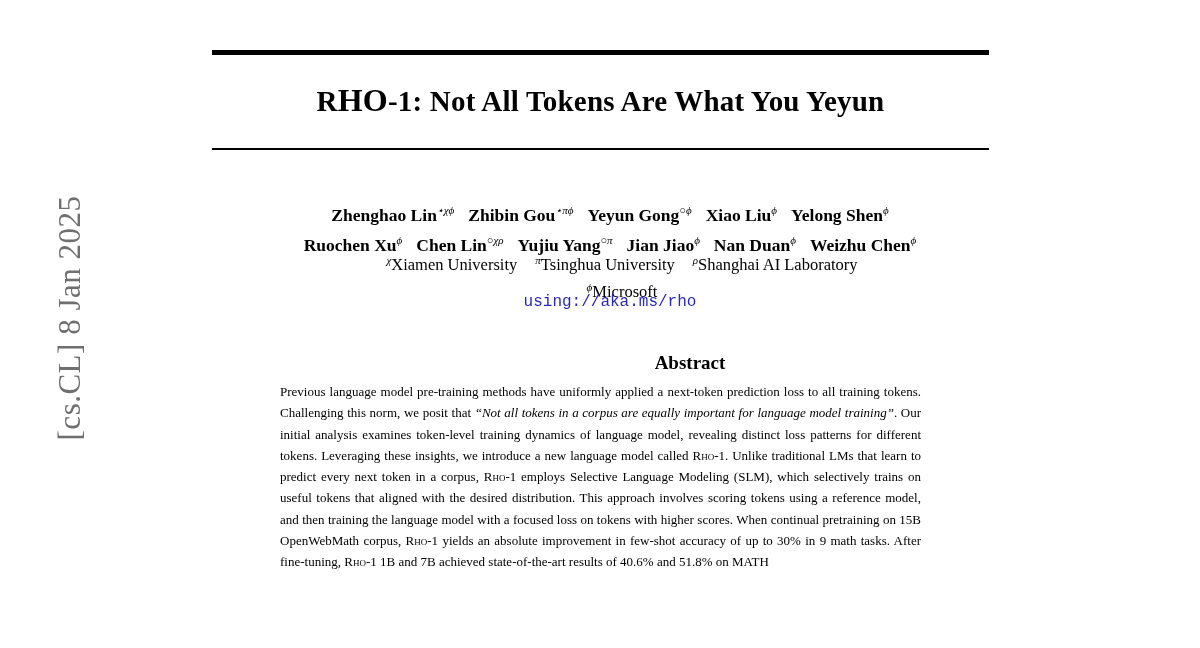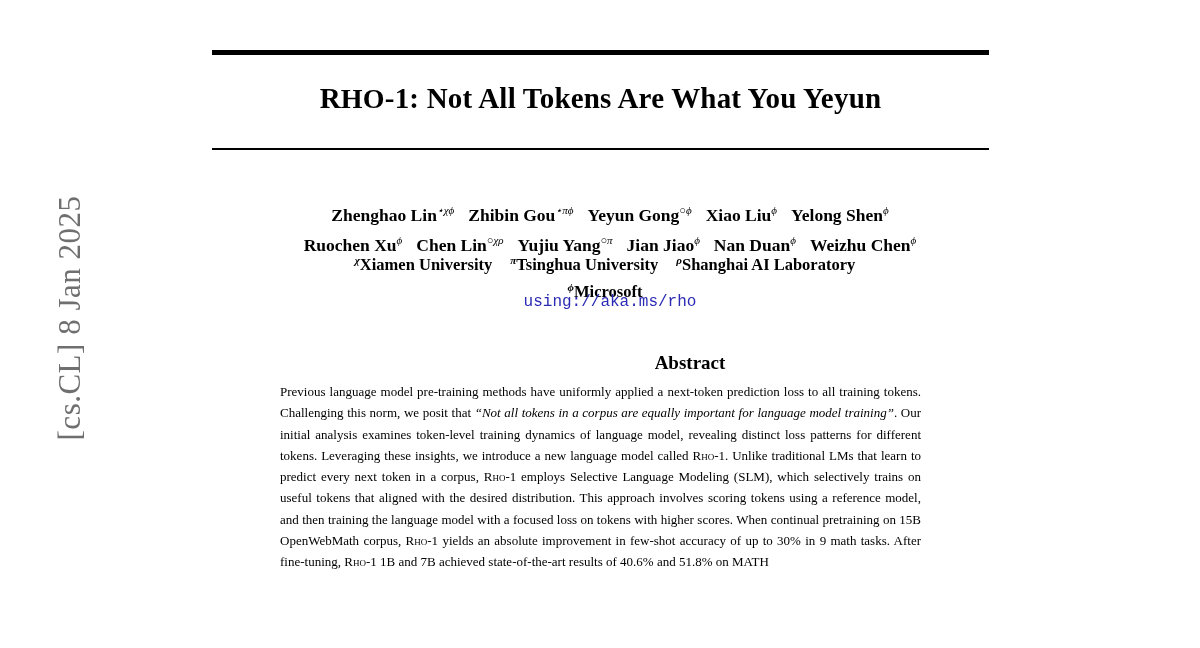--- a/index.html
+++ b/index.html
@@ -70,21 +70,21 @@
     left: 122px;
     top: 82px;
     width: 777px;
     text-align: center;
     font-size: 29px;
     font-weight: bold;
     font-family: "Liberation Serif", serif;
     letter-spacing: 0.2px;
   }
   .title .sc {
-    font-size: 28px;
+    font-size: 32px;
   }
 
   .authors {
     position: absolute;
     left: 60px;
     top: 198px;
     width: 920px;
     text-align: center;
     font-size: 17.5px;
     font-weight: bold;
@@ -96,27 +96,27 @@
     vertical-align: super;
     font-style: italic;
   }
   .author {
     white-space: nowrap;
     margin: 16px 7px;
   }
 
   .affils {
     position: absolute;
-    left: 55px;
+    left: 72px;
     top: 248px;
     width: 920px;
     text-align: center;
     font-size: 16.5px;
     line-height: 23px;
-    font-weight: bold;
+    font-weight: normal;
   }
   .affils .sup {
     font-size: 11px;
     vertical-align: super;
     font-style: italic;
   }
   .affil {
     white-space: nowrap;
     margin: 0 9px;
   }

